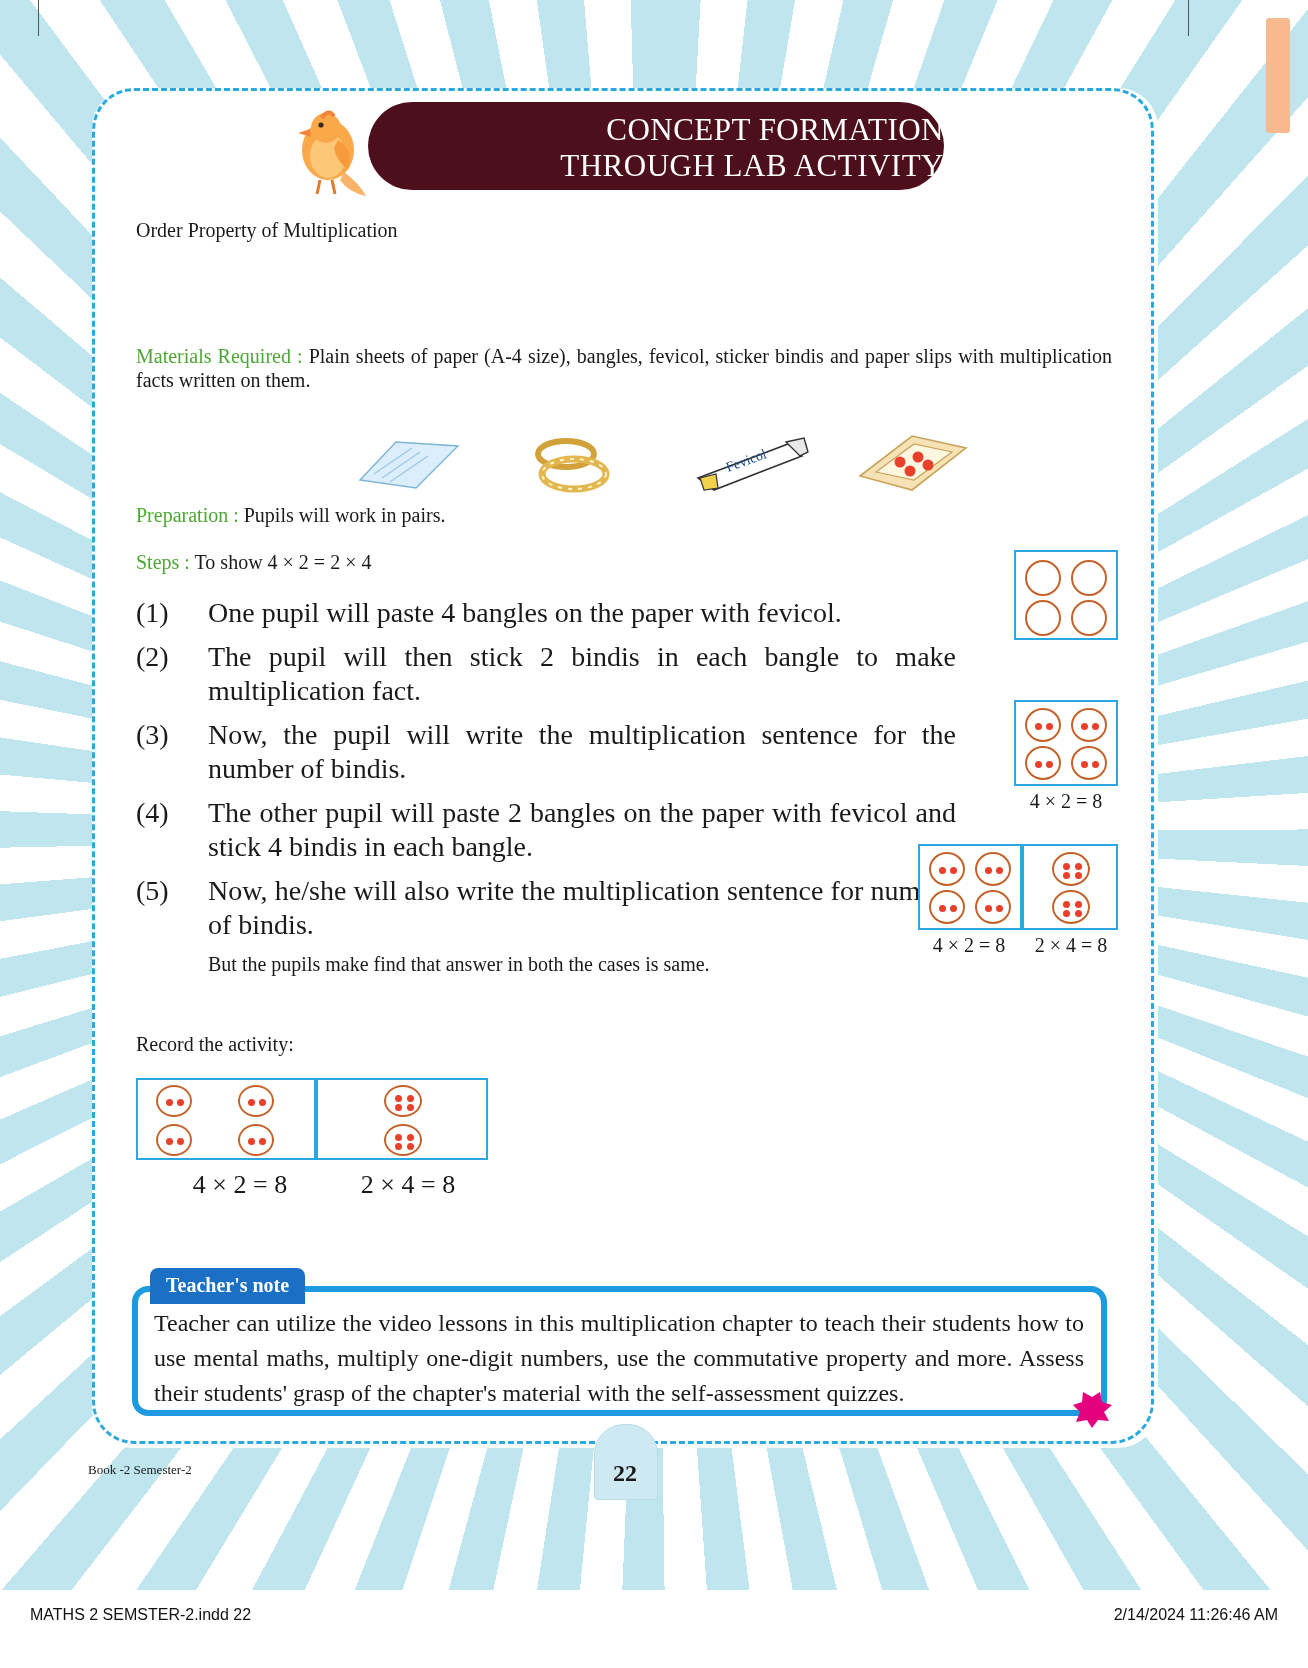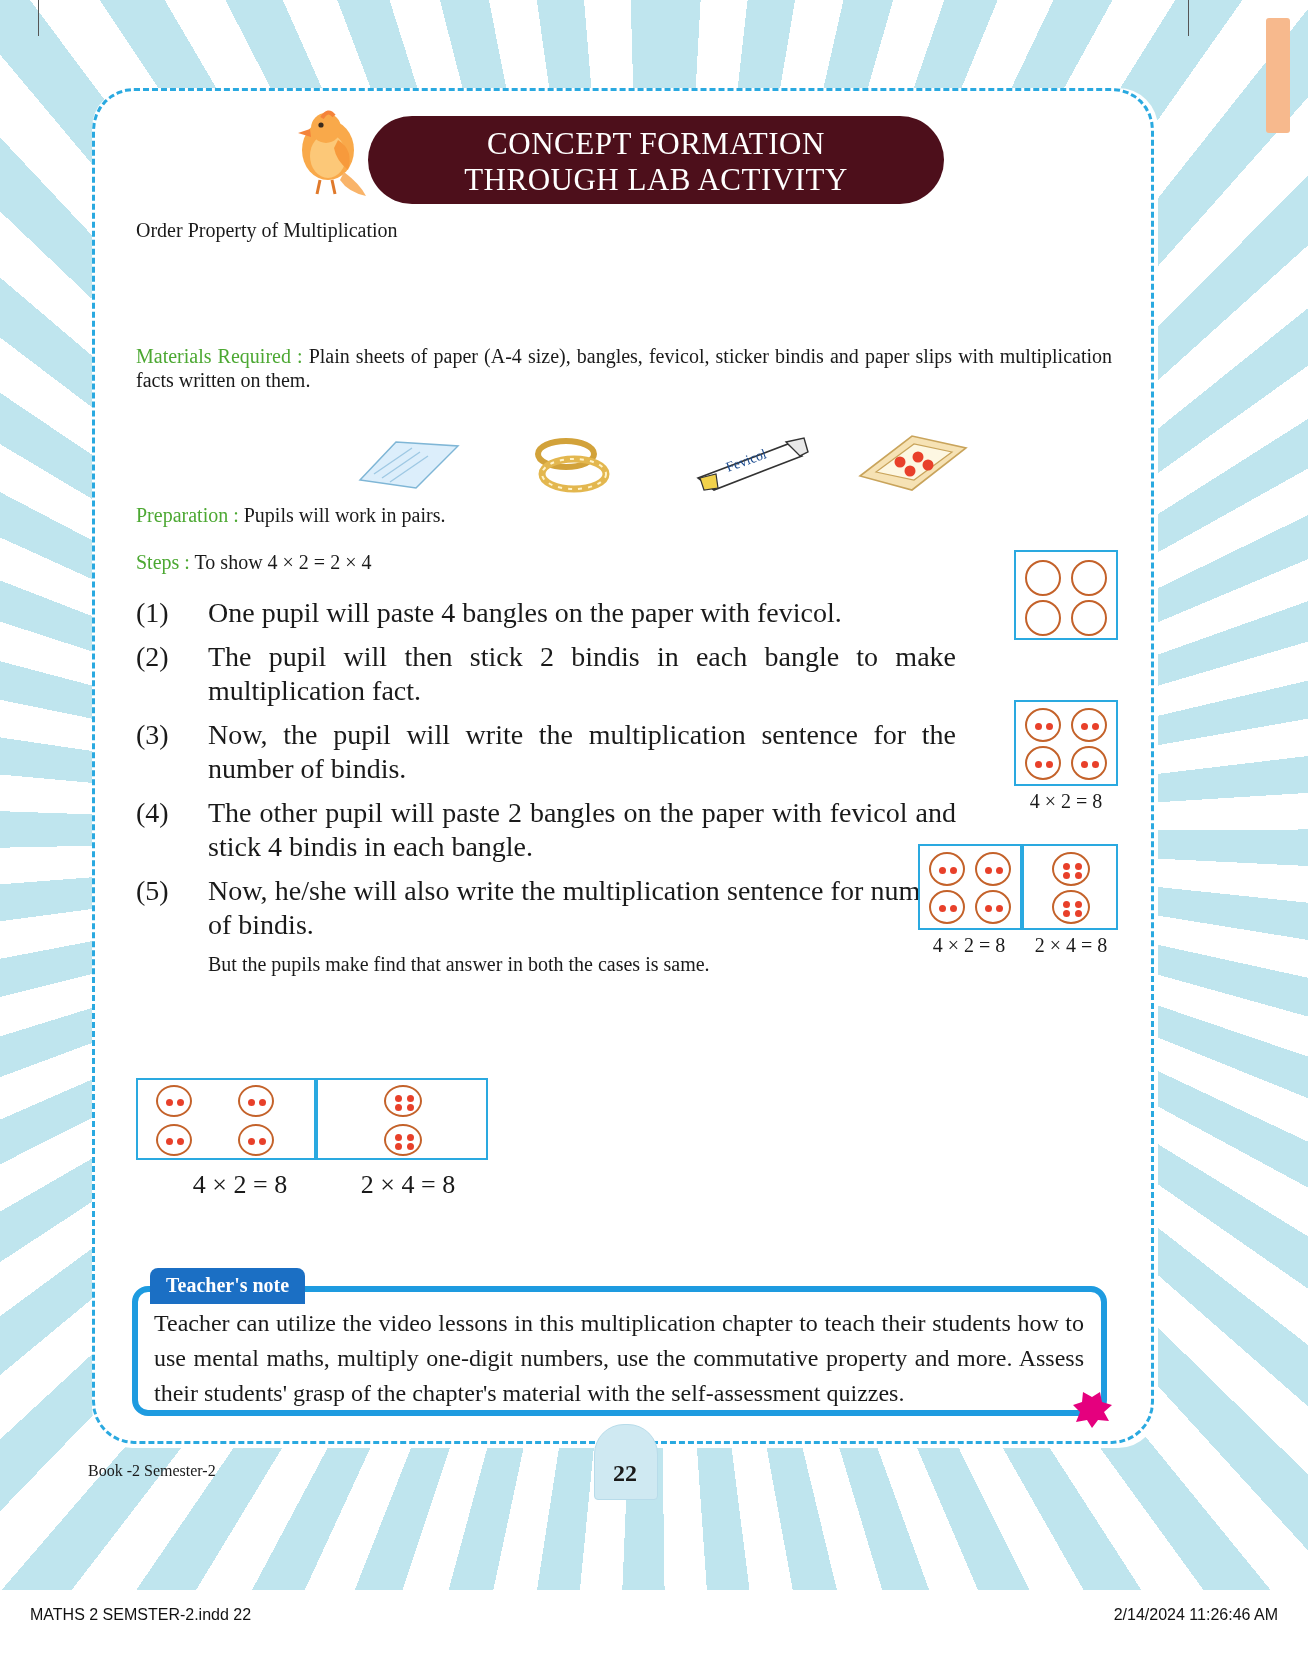--- a/index.html
+++ b/index.html
@@ -60,26 +60,26 @@
   
   #content {
     position: absolute;
     left: 92px; top: 88px;
     width: 1066px; height: 1360px;
   }
 
   
   #banner {
     position: absolute;
-    left: 276px; top: 28px;
+    left: 276px; top: 14px;
     width: 576px; height: 88px;
     background: #4d0f1b;
     border-radius: 44px;
     color: #ffffff;
-    text-align: center;
+    text-align: right;
     line-height: 1.15;
     font-size: 31px;
     letter-spacing: .5px;
     padding-top: 10px;
     box-sizing: border-box;
   }
   #bird {
     position: absolute;
     left: 190px; top: 18px;
     width: 92px; height: 96px;
@@ -177,21 +177,21 @@
   #tn-flower {
     position: absolute;
     right: -6px; bottom: -14px;
     width: 44px; height: 44px;
   }
 
   
   #footer-left {
     position: absolute;
     left: 88px; top: 1462px;
-    font-size: 16px;
+    font-size: 13px;
     color: #1a1a1a;
   }
   #page-tab {
     position: absolute;
     left: 594px; top: 1424px;
     width: 62px; height: 74px;
     background: #cfe9f2;
     border-radius: 30px 30px 4px 4px;
     border: 1px solid #b8dcea;
   }
@@ -388,20 +388,21 @@
       <div class="circ" style="left:28px;top:44px;width:38px;height:34px;">
         <div class="dot" style="left:9px;top:9px;width:7px;height:7px;"></div>
         <div class="dot" style="left:21px;top:9px;width:7px;height:7px;"></div>
         <div class="dot" style="left:9px;top:18px;width:7px;height:7px;"></div>
         <div class="dot" style="left:21px;top:18px;width:7px;height:7px;"></div>
       </div>
     </div>
     <div class="eq" style="left:824px; top:846px; width:106px;">4 × 2 = 8</div>
     <div class="eq" style="left:930px; top:846px; width:98px;">2 × 4 = 8</div>
 
+    <div class="tx h-green" style="left:44px; top:944px; width:600px;">Record the activity:</div>
 
     <div class="fig-box" style="left:44px; top:990px; width:180px; height:82px;">
       <div class="circ" style="left:18px;top:5px;width:36px;height:32px;">
         <div class="dot" style="left:8px;top:12px;width:7px;height:7px;"></div>
         <div class="dot" style="left:19px;top:12px;width:7px;height:7px;"></div>
       </div>
       <div class="circ" style="left:100px;top:5px;width:36px;height:32px;">
         <div class="dot" style="left:8px;top:12px;width:7px;height:7px;"></div>
         <div class="dot" style="left:19px;top:12px;width:7px;height:7px;"></div>
       </div>

